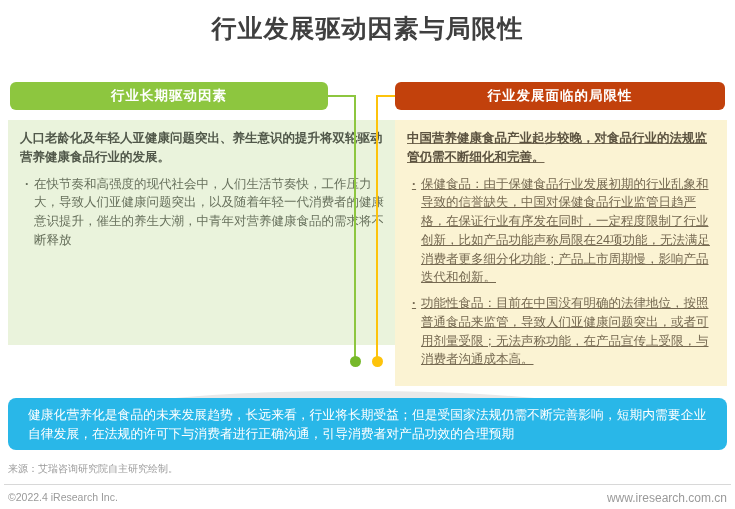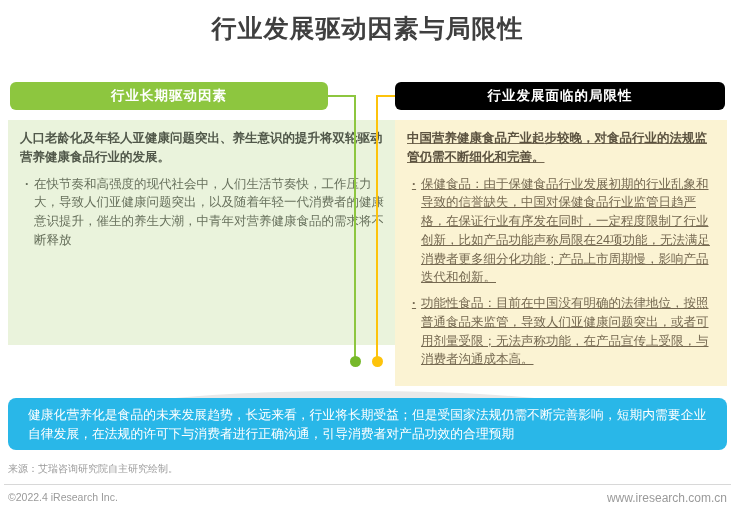--- a/index.html
+++ b/index.html
@@ -29,21 +29,21 @@
     line-height: 28px;
     border-radius: 6px;
     text-align: center;
     color: #ffffff;
     font-size: 13.5px;
     font-weight: bold;
     letter-spacing: 1px;
     z-index: 2;
   }
   .panel-header.green { left: 10px; width: 318px; background: #8dc63f; }
-  .panel-header.yellow { left: 395px; width: 330px; background: #000000; }
+  .panel-header.yellow { left: 395px; width: 330px; background: #c2410c; }
   .connector { position: absolute; z-index: 1; }
   .conn-green-h { left: 328px; top: 95px; width: 28px; height: 2px; background: #8dc63f; }
   .conn-green-v { left: 354px; top: 95px; width: 2px; height: 263px; background: #8dc63f; }
   .conn-yellow-h { left: 378px; top: 95px; width: 18px; height: 2px; background: #fdc30b; }
   .conn-yellow-v { left: 376px; top: 95px; width: 2px; height: 263px; background: #fdc30b; }
   .dot { position: absolute; width: 11px; height: 11px; border-radius: 50%; z-index: 2; }
   .dot.green { left: 350px; top: 356px; background: #76b82a; }
   .dot.yellow { left: 372px; top: 356px; background: #fdc30b; }
   .content-box {
     position: absolute;

